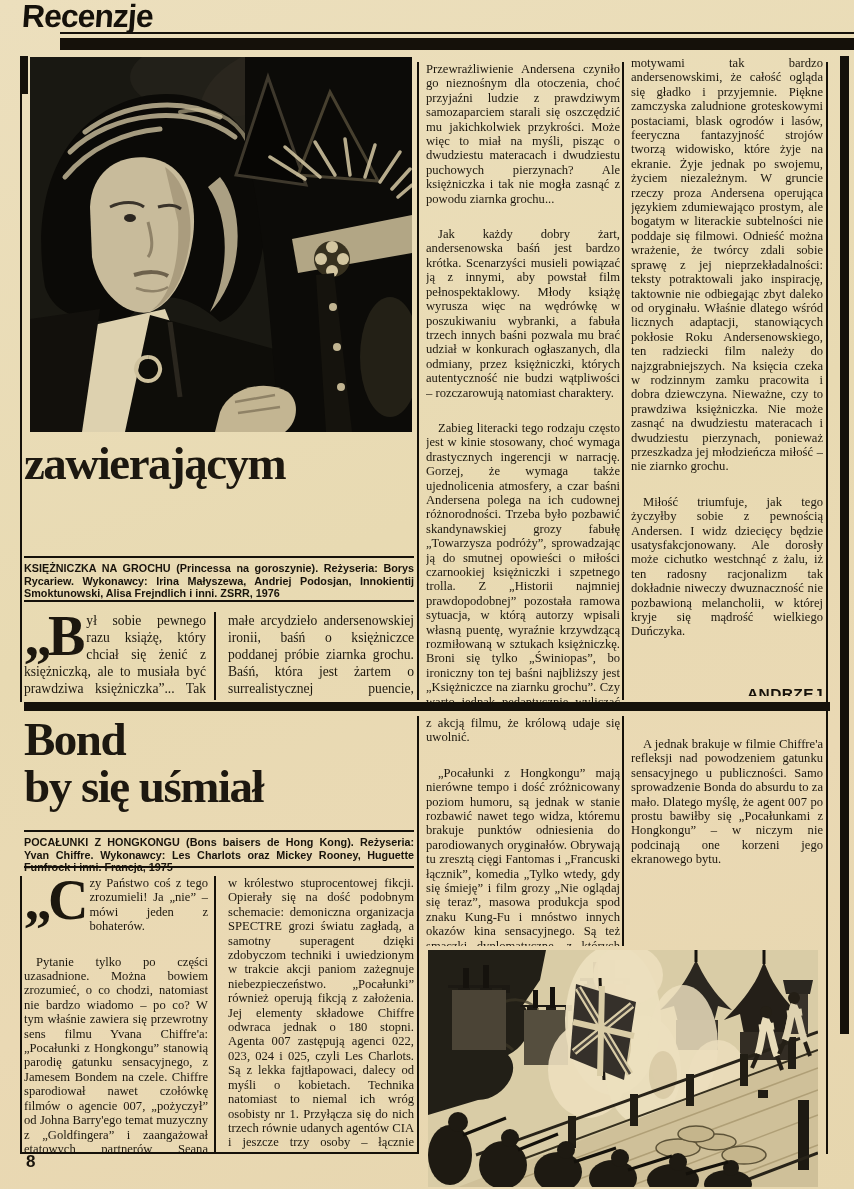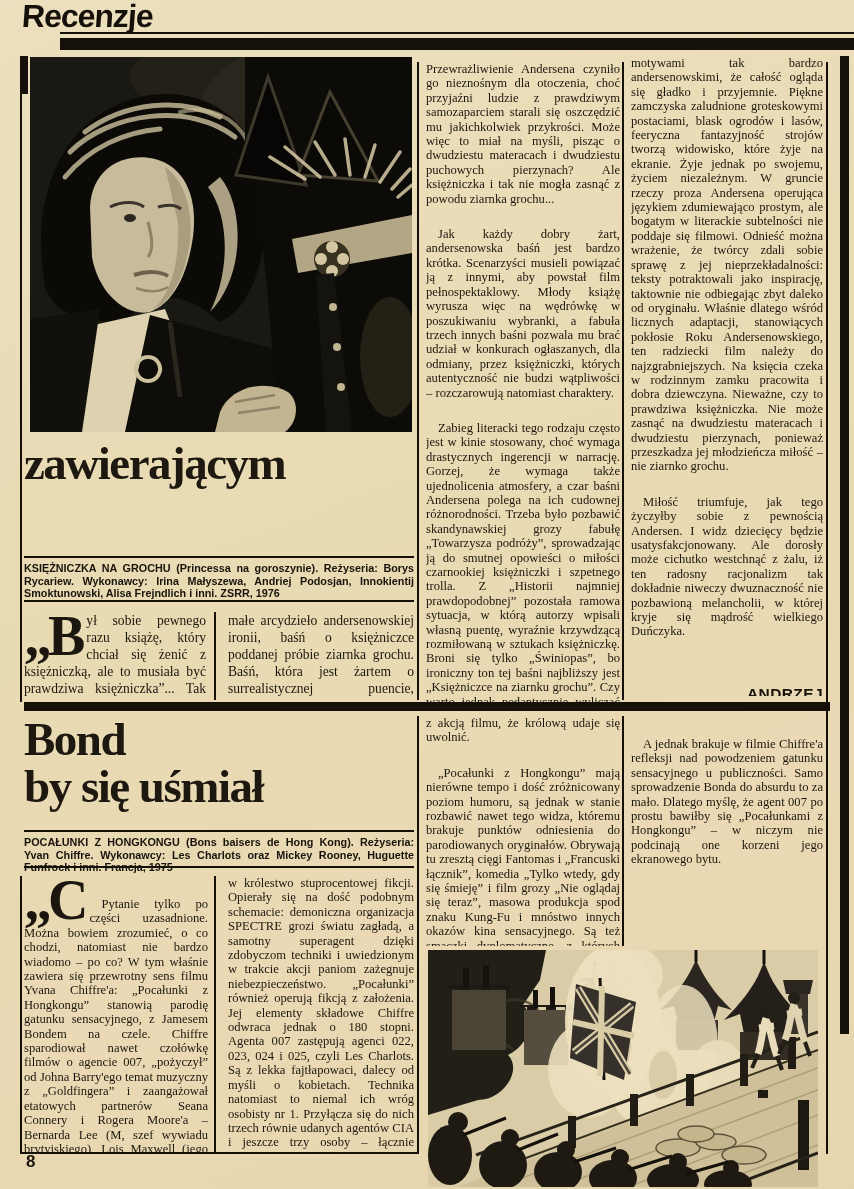--- a/index.html
+++ b/index.html
@@ -146,21 +146,21 @@
 <div class="abs" style="left:24px;top:716px;width:392px;">
   <div class="headline">Bond</div>
   <div class="headline">by się uśmiał</div>
 </div>
 
 <div class="abs rule" style="left:24px;top:830px;width:390px;height:2px;"></div>
 <div class="abs credits" style="left:24px;top:836px;width:390px;">POCAŁUNKI Z HONGKONGU (Bons baisers de Hong Kong). Reżyseria: Yvan Chiffre. Wykonawcy: Les Charlots oraz Mickey Rooney, Huguette Funfrock i inni. Francja, 1975</div>
 <div class="abs rule" style="left:24px;top:866px;width:390px;height:2px;"></div>
 
 <div class="abs bodytext" style="left:24px;top:876px;width:184px;height:276px;overflow:hidden;">
-  <p><span class="dropcap">„C</span></p>
+  <p><span class="dropcap">„C</span><span>zy Państwo coś z tego zrozumieli! Ja „nie” – mówi jeden z bohaterów.</span></p>
   <p class="ind">Pytanie tylko po części uzasadnione. Można bowiem zrozumieć, o co chodzi, natomiast nie bardzo wiadomo – po co? W tym właśnie zawiera się przewrotny sens filmu Yvana Chiffre'a: „Pocałunki z Hongkongu” stanowią parodię gatunku sensacyjnego, z Jamesem Bondem na czele. Chiffre sparodiował nawet czołówkę filmów o agencie 007, „pożyczył” od Johna Barry'ego temat muzyczny z „Goldfingera” i zaangażował etatowych partnerów Seana Connery i Rogera Moore'a – Bernarda Lee (M, szef wywiadu brytyjskiego), Lois Maxwell (jego sekretarka) i Cliftona Jamesa (Bill). Filmy o Bondzie w przeciwieństwie np. do „Francuskiego łącznika” wprowadzały widza</p>
 </div>
 <div class="abs bodytext" style="left:228px;top:876px;width:186px;height:276px;overflow:hidden;">
   <p>w królestwo stuprocentowej fikcji. Opierały się na dość podobnym schemacie: demoniczna organizacja SPECTRE grozi światu zagładą, a samotny superagent dzięki zdobyczom techniki i uwiedzionym w trakcie akcji paniom zażegnuje niebezpieczeństwo. „Pocałunki” również operują fikcją z założenia. Jej elementy składowe Chiffre odwraca jednak o 180 stopni. Agenta 007 zastępują agenci 022, 023, 024 i 025, czyli Les Charlots. Są z lekka fajtłapowaci, dalecy od myśli o kobietach. Technika natomiast to niemal ich wróg osobisty nr 1. Przyłącza się do nich trzech równie udanych agentów CIA i jeszcze trzy osoby – łącznie dziesięć osób poluje na podstarzałego, infantylnego „króla zabawek”, który w celach matrymonialnych porwał Elżbietę II. No i jakoś tak wychodzi, bez większego związku</p>
 </div>
 
 <div class="abs bodytext" style="left:426px;top:716px;width:194px;height:230px;overflow:hidden;">
   <p>z akcją filmu, że królową udaje się uwolnić.</p>
   <p class="ind">„Pocałunki z Hongkongu” mają nierówne tempo i dość zróżnicowany poziom humoru, są jednak w stanie rozbawić nawet tego widza, któremu brakuje punktów odniesienia do parodiowanych oryginałów. Obrywają tu zresztą cięgi Fantomas i „Francuski łącznik”, komedia „Tylko wtedy, gdy się śmieję” i film grozy „Nie oglądaj się teraz”, masowa produkcja spod znaku Kung-Fu i mnóstwo innych okazów kina sensacyjnego. Są też smaczki dyplomatyczne, z których szczytem złośliwości jest nazwanie sprzątaczki udającej królową panień-</p>
 </div>

